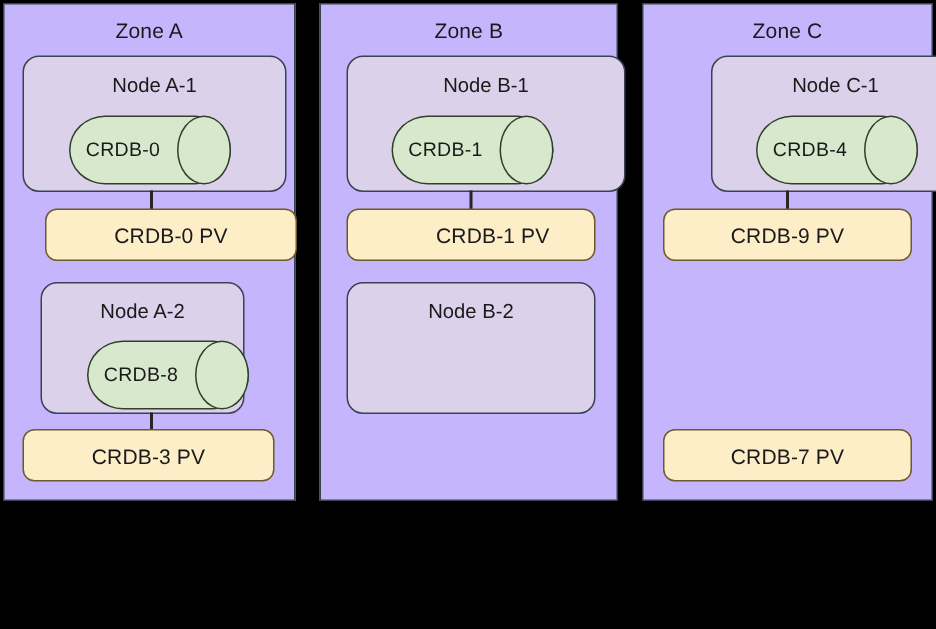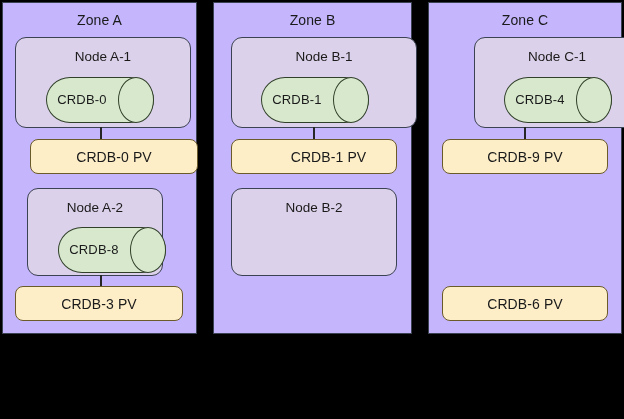--- a/index.html
+++ b/index.html
@@ -201,17 +201,17 @@
         <div class="cap"></div>
         <div class="label">CRDB-4</div>
       </div>
     </div>
     <div class="connector" style="left:95px; top:124px; height:13px;"></div>
     <div class="pv pv-row1" style="left:13px; width:166px;">
       <span class="pv-label">CRDB-9 PV</span>
     </div>
 
     <div class="pv pv-row2" style="left:13px; width:166px;">
-      <span class="pv-label">CRDB-6 PV</span>
+      <span class="pv-label">CRDB-7 PV</span>
     </div>
   </div>
 
 </div>
 
 </body></html>

